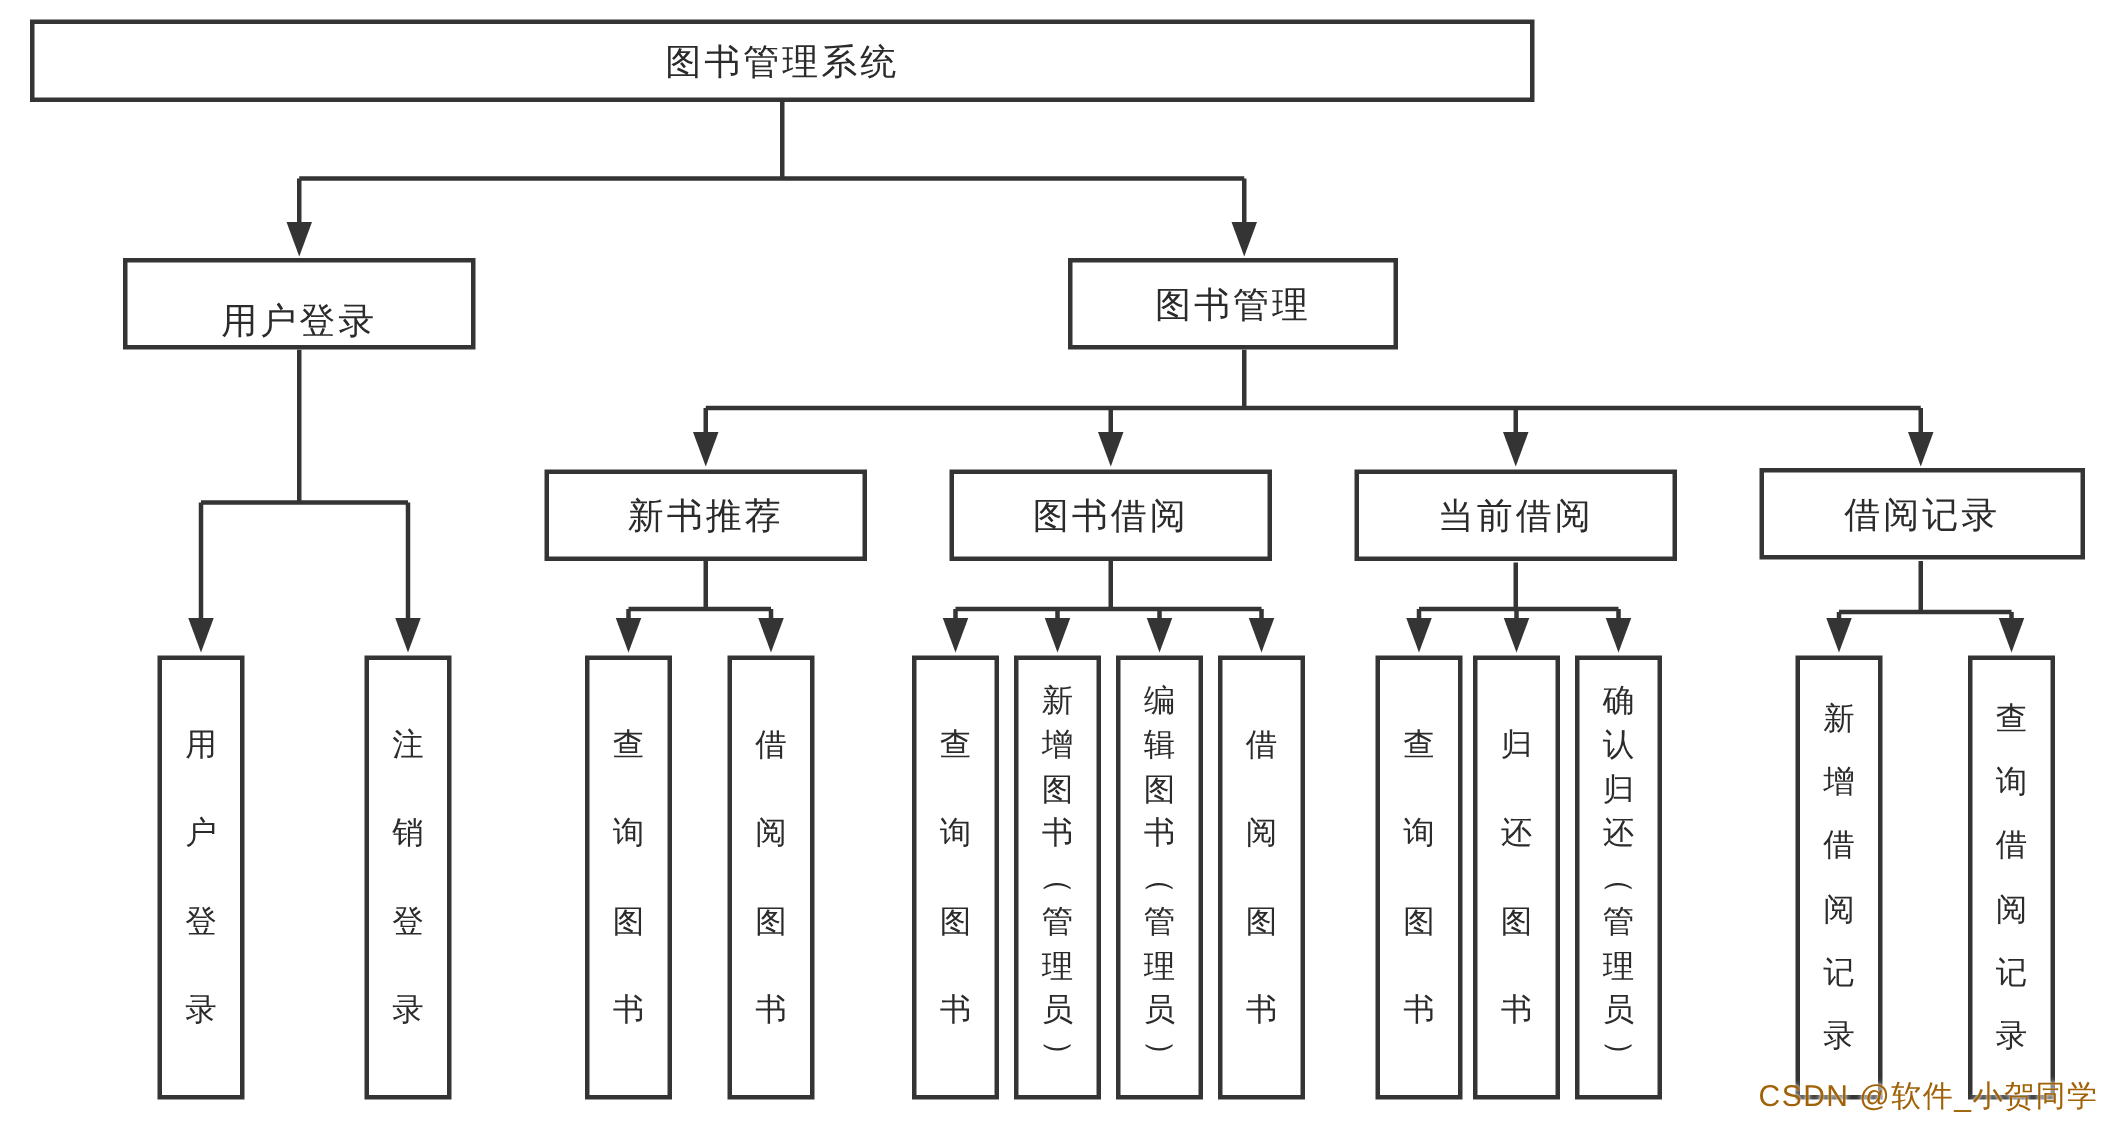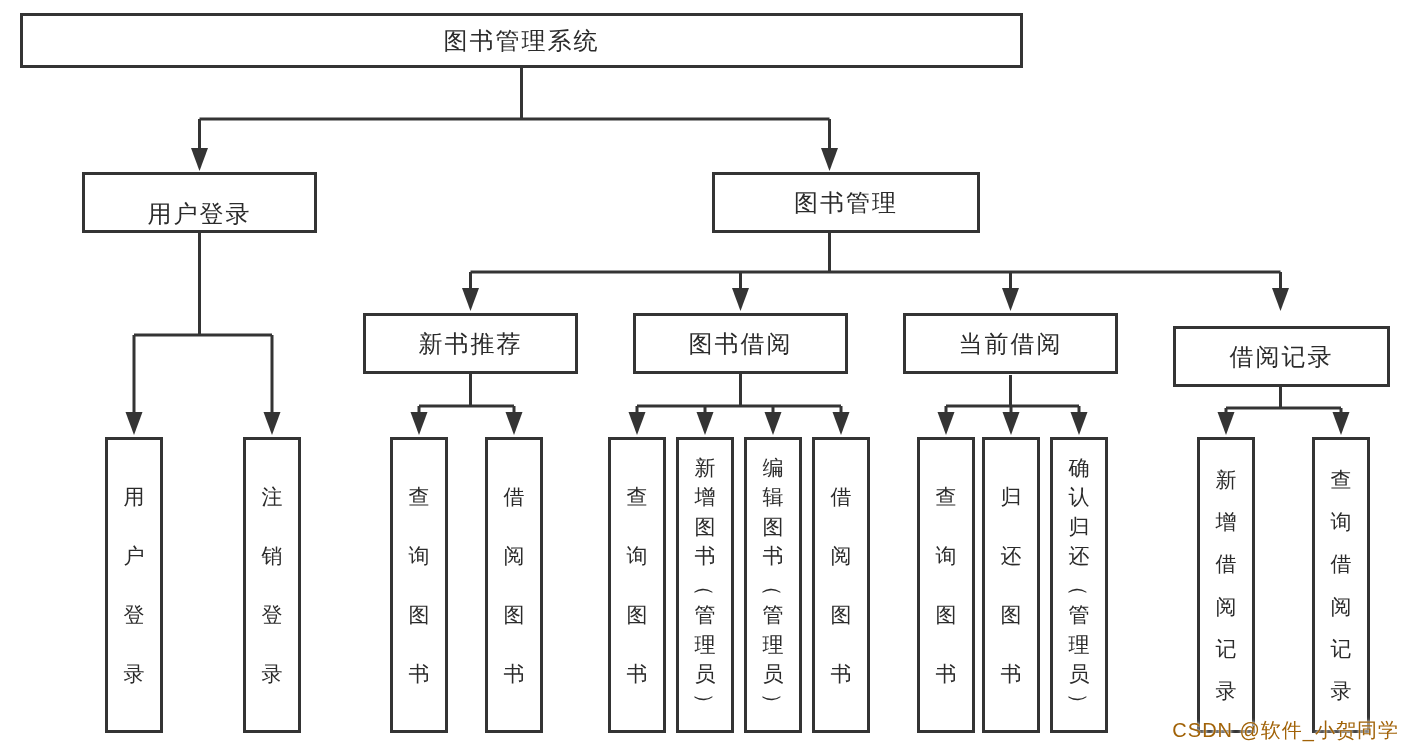--- a/index.html
+++ b/index.html
@@ -23,25 +23,25 @@
   .vlabel{
     display:flex;flex-direction:column;justify-content:space-evenly;align-items:center;
     height:100%;box-sizing:border-box;padding:8px 0;
     font-size:21px;color:#2b2b2b;line-height:1;
   }
   .vchar{display:block;}
   .vchar.paren{transform:rotate(90deg);}
   
   #n-root   {left:20px;  top:13px;  width:1003px;height:55px;}
   #n-login  {left:82px;  top:172px; width:235px; height:61px;align-items:flex-end;}
-  #n-mgmt   {left:712px; top:172px; width:268px; height:61px;}
+  #n-mgmt   {left:712px; top:172px; width:220px; height:61px;}
   #n-newbook{left:363px; top:313px; width:215px; height:61px;align-items:center;}
   #n-borrow {left:633px; top:313px; width:215px; height:61px;}
   #n-current{left:903px; top:313px; width:215px; height:61px;}
-  #n-records{left:1173px;top:326px; width:217px; height:61px;}
+  #n-records{left:1173px;top:312px; width:217px; height:61px;}
   
   #v-userlogin{left:105px;}
   #v-logout   {left:243px;}
   #v-query1   {left:390px;}
   #v-borrow1  {left:485px;}
   #v-query2   {left:608px;}
   #v-add      {left:676px;}
   #v-edit     {left:744px;}
   #v-borrow2  {left:812px;}
   #v-query3   {left:917px;}

